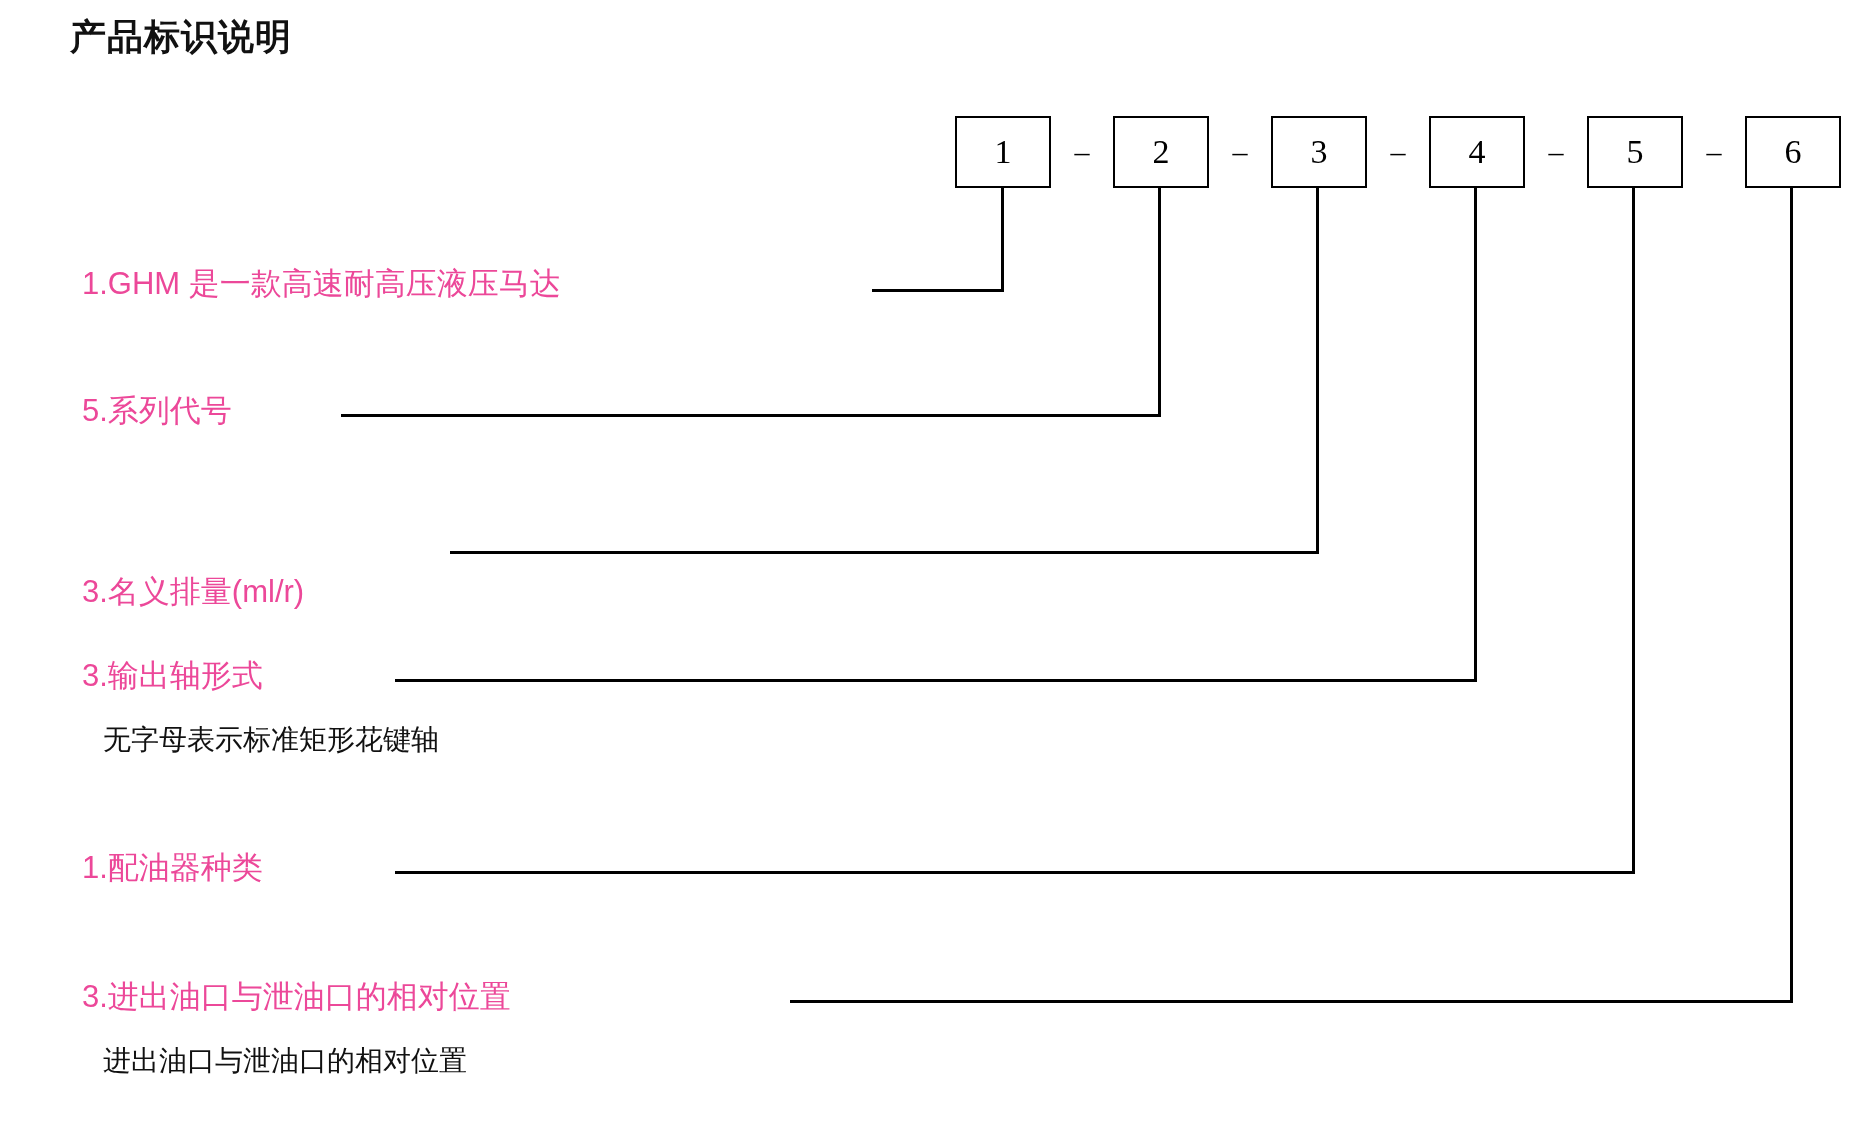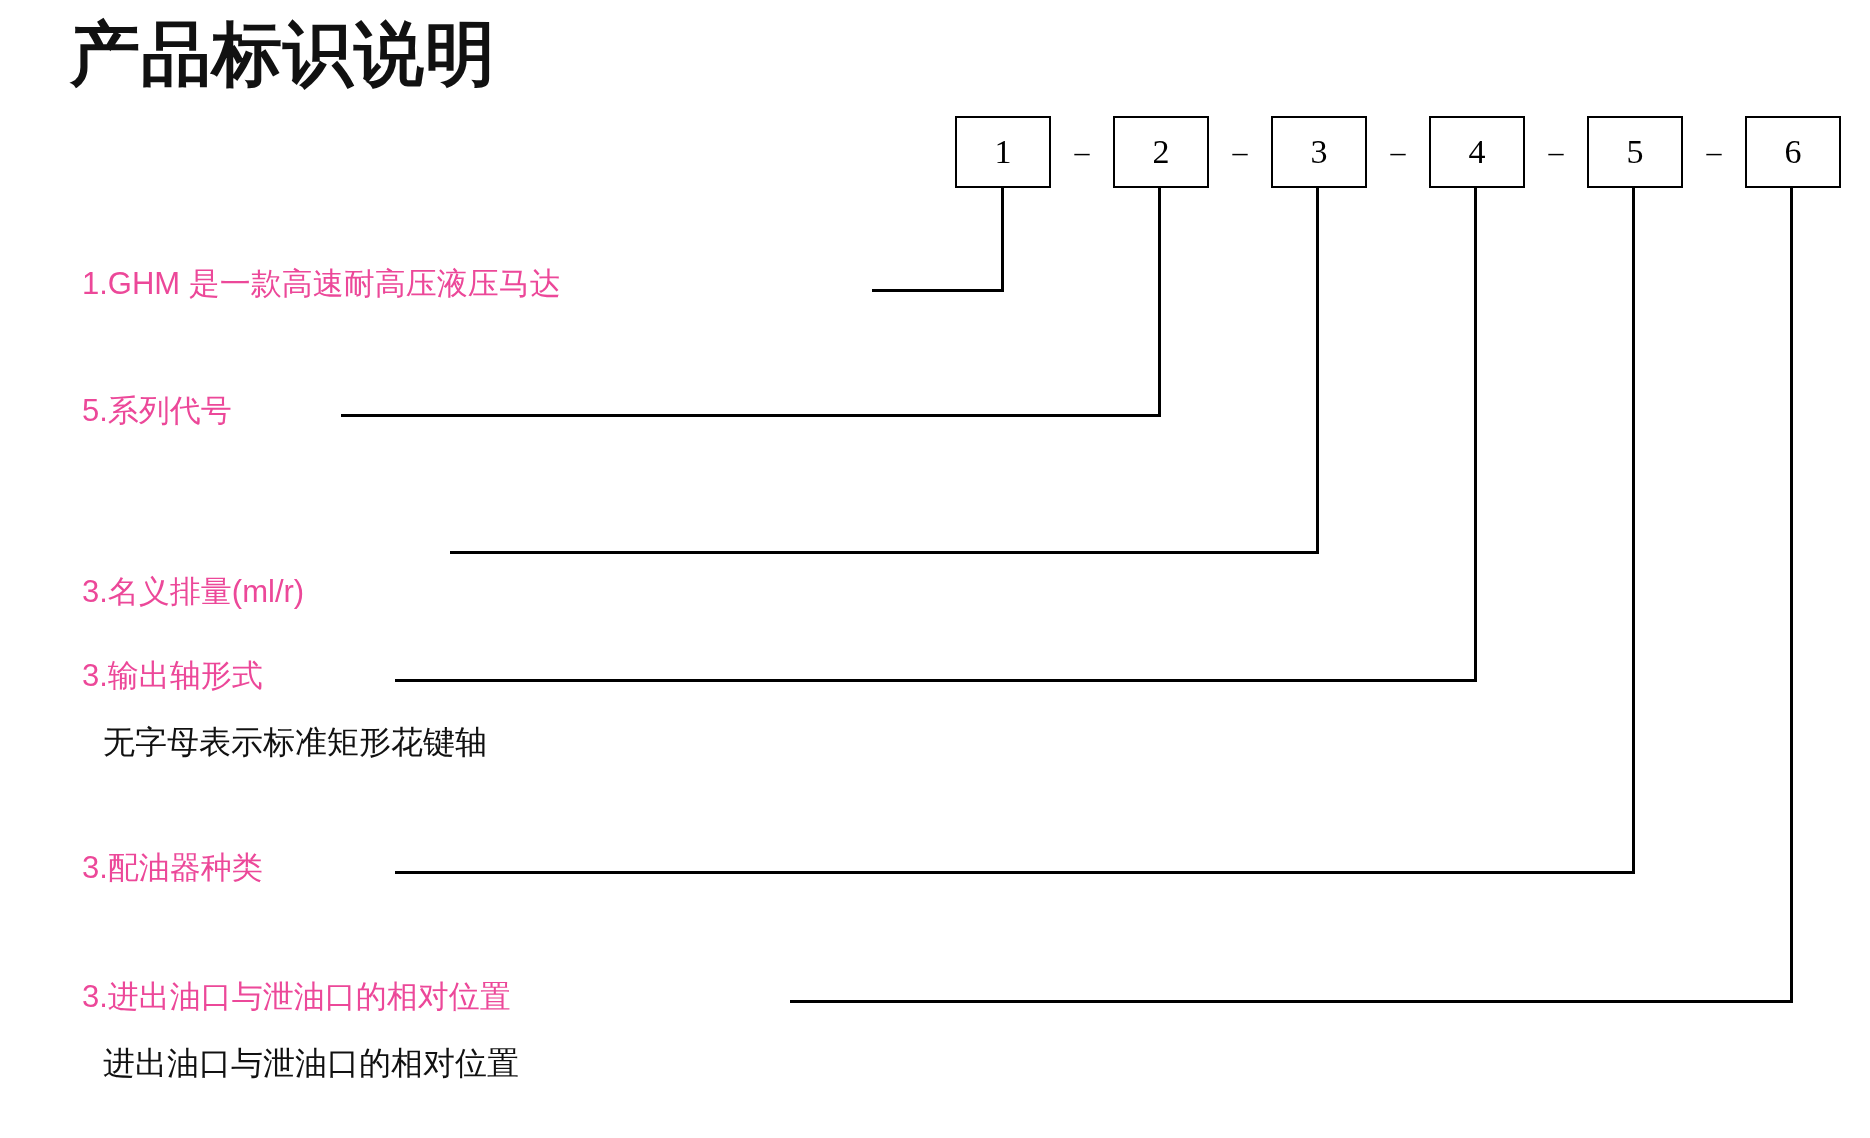--- a/index.html
+++ b/index.html
@@ -17,21 +17,21 @@
     height: 1138px;
     background: #ffffff;
     overflow: hidden;
   }
 
   
   #page-title {
     position: absolute;
     left: 70px;
     top: 18px;
-    font-size: 70px;
+    font-size: 36px;
     font-weight: 700;
     letter-spacing: 1px;
     line-height: 1.05;
     white-space: nowrap;
   }
 
   
   #code-row {
     position: absolute;
     left: 955px;
@@ -77,21 +77,21 @@
   
   .desc {
     position: absolute;
     font-size: 31px;
     line-height: 1.0;
     white-space: nowrap;
     color: #ec4899;
   }
   .desc-sub {
     position: absolute;
-    font-size: 32px;
+    font-size: 28px;
     line-height: 1.0;
     white-space: nowrap;
     color: #111111;
   }
 </style>
 </head>
 <body>
 
 <div id="page">
 
@@ -143,18 +143,18 @@
 
   <div class="desc" style="left:82px; top:268px;">1.GHM 是一款高速耐高压液压马达</div>
 
   <div class="desc" style="left:82px; top:395px;">5.系列代号</div>
 
   <div class="desc" style="left:82px; top:532px;margin-top:44px;">3.名义排量(ml/r)</div>
 
   <div class="desc" style="left:82px; top:660px;">3.输出轴形式</div>
   <div class="desc-sub" style="left:103px; top:726px;">无字母表示标准矩形花键轴</div>
 
-  <div class="desc" style="left:82px; top:852px;">3.配油器种类</div>
+  <div class="desc" style="left:82px; top:852px;">1.配油器种类</div>
 
   <div class="desc" style="left:82px; top:981px;">3.进出油口与泄油口的相对位置</div>
   <div class="desc-sub" style="left:103px; top:1047px;">进出油口与泄油口的相对位置</div>
 
 </div>
 
 </body></html>

